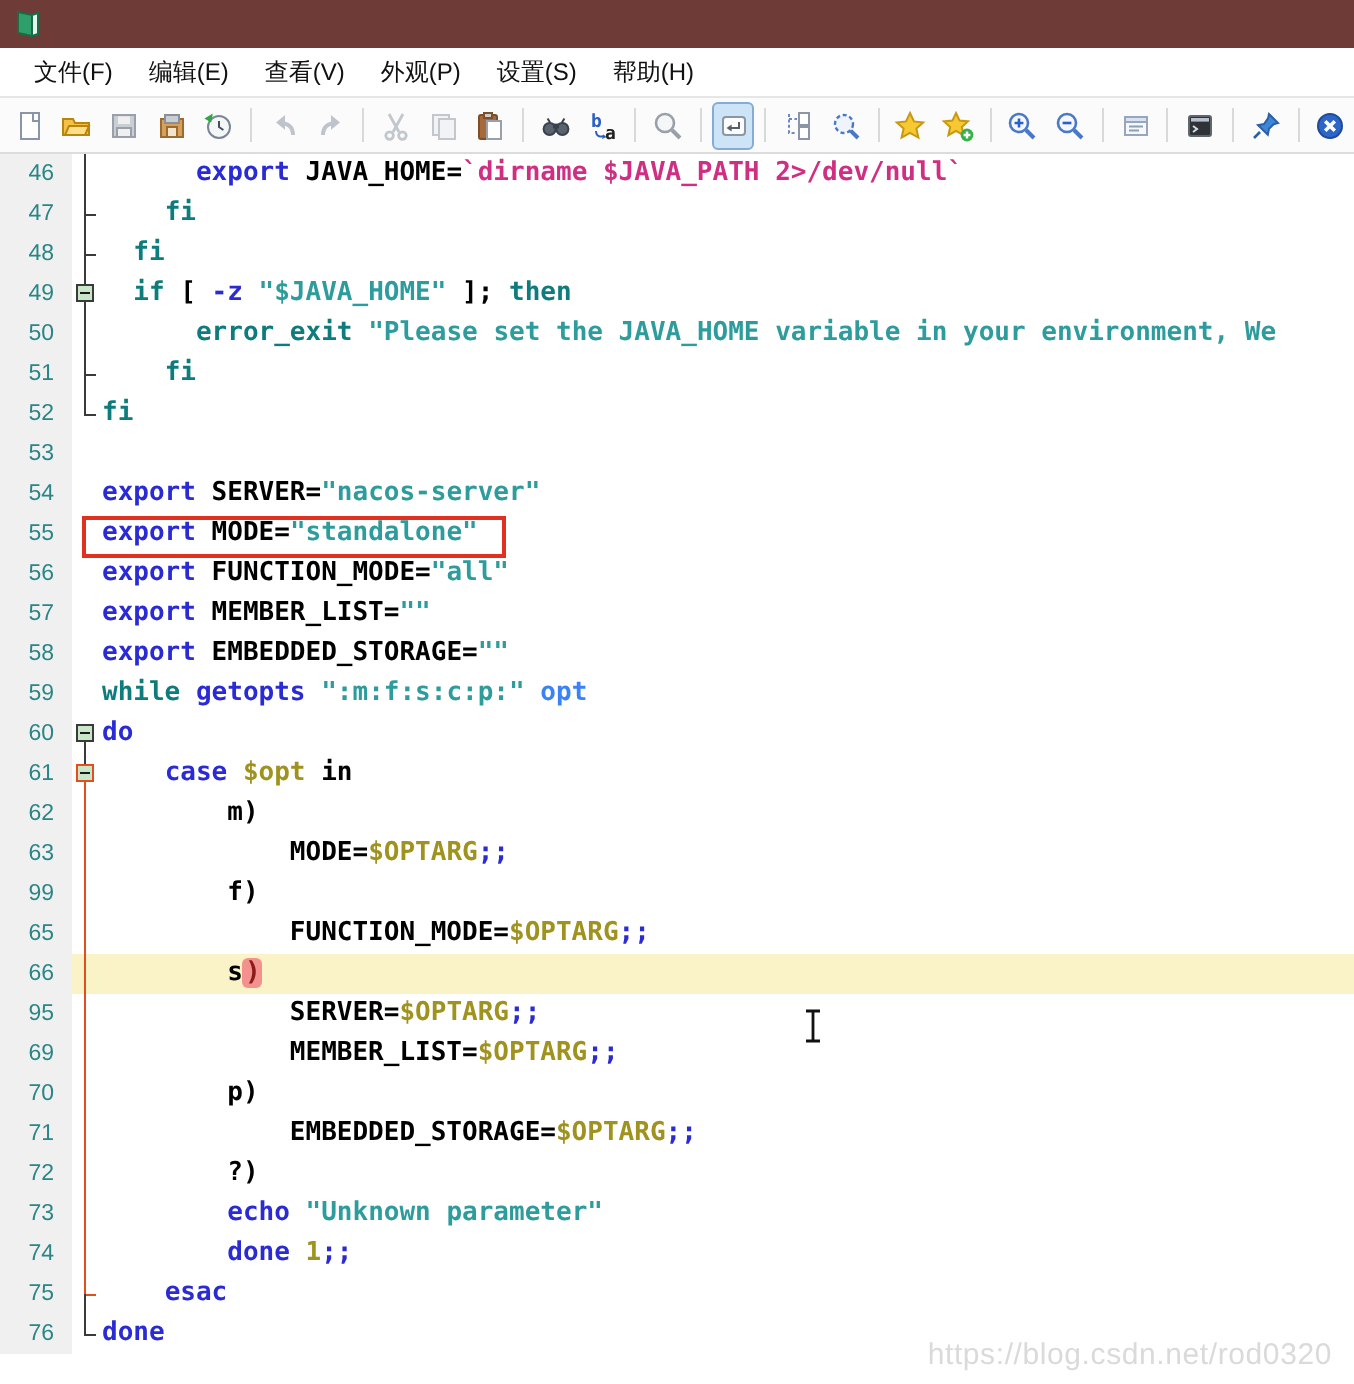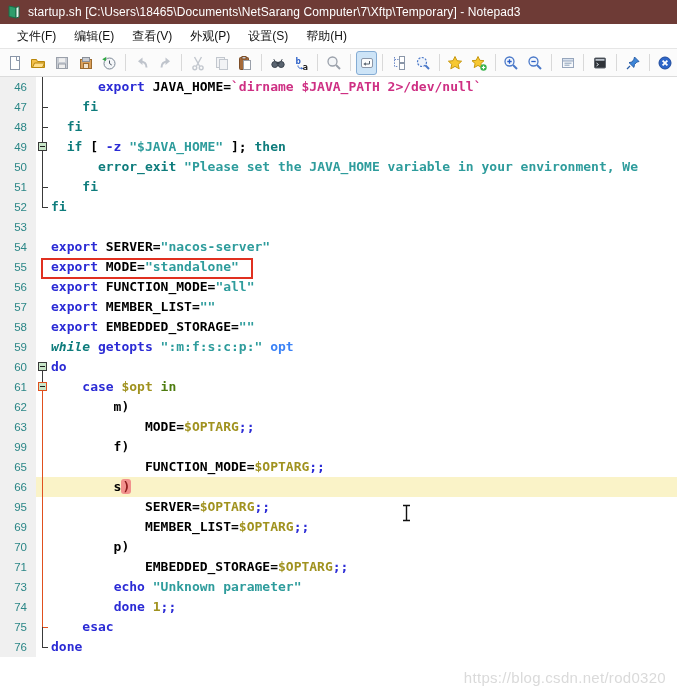--- a/index.html
+++ b/index.html
@@ -58,21 +58,20 @@
 
 <div class="window">
 
   <div class="titlebar">
     <span class="app-icon">
       <svg viewBox="0 0 16 16">
         <path d="M3 2l7 1.5V14L3 12.5z" fill="#2E9E6B" stroke="#1C6B47" stroke-width="1"></path>
         <path d="M10 3.5l3-1V13l-3 1z" fill="#E8F5EE" stroke="#1C6B47" stroke-width="1"></path>
       </svg>
     </span>
-    <span class="title-text">startup.sh [C:\Users\18465\Documents\NetSarang Computer\7\Xftp\Temporary] - Notepad3</span>
   </div>
 
   <div class="menubar" id="menubar">
       <div class="menu-item">文件(F)</div>
       <div class="menu-item">编辑(E)</div>
       <div class="menu-item">查看(V)</div>
       <div class="menu-item">外观(P)</div>
       <div class="menu-item">设置(S)</div>
       <div class="menu-item">帮助(H)</div>
     </div>
@@ -359,42 +358,42 @@
         <div class="ln">58</div>
         <div class="rest">
           <div class="fold"></div>
           <div class="code"><span style="color: rgb(43, 43, 213);">export</span><span style="color: rgb(0, 0, 0);"> EMBEDDED_STORAGE=</span><span style="color: rgb(46, 156, 156);">""</span></div>
         </div>
       </div>
       <div class="ed-line">
         <div class="ln">59</div>
         <div class="rest">
           <div class="fold"></div>
-          <div class="code"><span style="color: rgb(14, 124, 124); font-style: italic;">while</span><span style="color: rgb(0, 0, 0);"> </span><span style="color: rgb(43, 43, 213);">getopts</span><span style="color: rgb(0, 0, 0);"> </span><span style="color: rgb(46, 156, 156);">":m:f:s:c:p:"</span><span style="color: #3b82f6;"> opt</span></div>
+          <div class="code"><span style="color: rgb(14, 124, 124);">while</span><span style="color: rgb(0, 0, 0);"> </span><span style="color: rgb(43, 43, 213);">getopts</span><span style="color: rgb(0, 0, 0);"> </span><span style="color: rgb(46, 156, 156);">":m:f:s:c:p:"</span><span style="color: #3b82f6;"> opt</span></div>
         </div>
       </div>
       <div class="ed-line">
         <div class="ln">60</div>
         <div class="rest">
           <div class="fold">
             <div class="fl" style="top: 50%; height: 50%; background: rgb(58, 58, 58);"></div>
             <div class="fbox"></div>
           </div>
           <div class="code"><span style="color: rgb(43, 43, 213);">do</span></div>
         </div>
       </div>
       <div class="ed-line">
         <div class="ln">61</div>
         <div class="rest">
           <div class="fold">
             <div class="fl" style="top: 0%; height: 28%; background: rgb(58, 58, 58);"></div>
             <div class="fl" style="top: 72%; height: 28%; background: rgb(224, 80, 30);"></div>
             <div class="fbox r"></div>
           </div>
-          <div class="code"><span style="color: rgb(0, 0, 0);">    </span><span style="color: rgb(43, 43, 213);">case</span><span style="color: rgb(0, 0, 0);"> </span><span style="color: rgb(160, 146, 31);">$opt</span><span style="color: rgb(0, 0, 0);"> </span><span style="color: #4d7c0f; margin-top: 24px;">in</span></div>
+          <div class="code"><span style="color: rgb(0, 0, 0);">    </span><span style="color: rgb(43, 43, 213);">case</span><span style="color: rgb(0, 0, 0);"> </span><span style="color: rgb(160, 146, 31);">$opt</span><span style="color: rgb(0, 0, 0);"> </span><span style="color: #000000; margin-top: 24px;">in</span></div>
         </div>
       </div>
       <div class="ed-line">
         <div class="ln">62</div>
         <div class="rest">
           <div class="fold">
             <div class="fl" style="top: 0%; height: 100%; background: rgb(224, 80, 30);"></div>
           </div>
           <div class="code"><span style="color: rgb(0, 0, 0);">        m)</span></div>
         </div>
@@ -462,20 +461,29 @@
           <div class="code"><span style="color: rgb(0, 0, 0);">        p)</span></div>
         </div>
       </div>
       <div class="ed-line">
         <div class="ln">71</div>
         <div class="rest">
           <div class="fold">
             <div class="fl" style="top: 0%; height: 100%; background: rgb(224, 80, 30);"></div>
           </div>
           <div class="code"><span style="color: rgb(0, 0, 0);">            EMBEDDED_STORAGE=</span><span style="color: rgb(160, 146, 31);">$OPTARG</span><span style="color: rgb(43, 43, 213);">;;</span></div>
+        </div>
+      </div>
+      <div class="ed-line">
+        <div class="ln">72</div>
+        <div class="rest">
+          <div class="fold">
+            <div class="fl" style="top: 0%; height: 100%; background: rgb(224, 80, 30);"></div>
+          </div>
+          <div class="code"><span style="color: rgb(0, 0, 0);">        ?)</span></div>
         </div>
       </div>
       <div class="ed-line">
         <div class="ln">73</div>
         <div class="rest">
           <div class="fold">
             <div class="fl" style="top: 0%; height: 100%; background: rgb(224, 80, 30);"></div>
           </div>
           <div class="code"><span style="color: rgb(0, 0, 0);">        </span><span style="color: rgb(43, 43, 213);">echo</span><span style="color: rgb(0, 0, 0);"> </span><span style="color: rgb(46, 156, 156);">"Unknown parameter"</span></div>
         </div>

